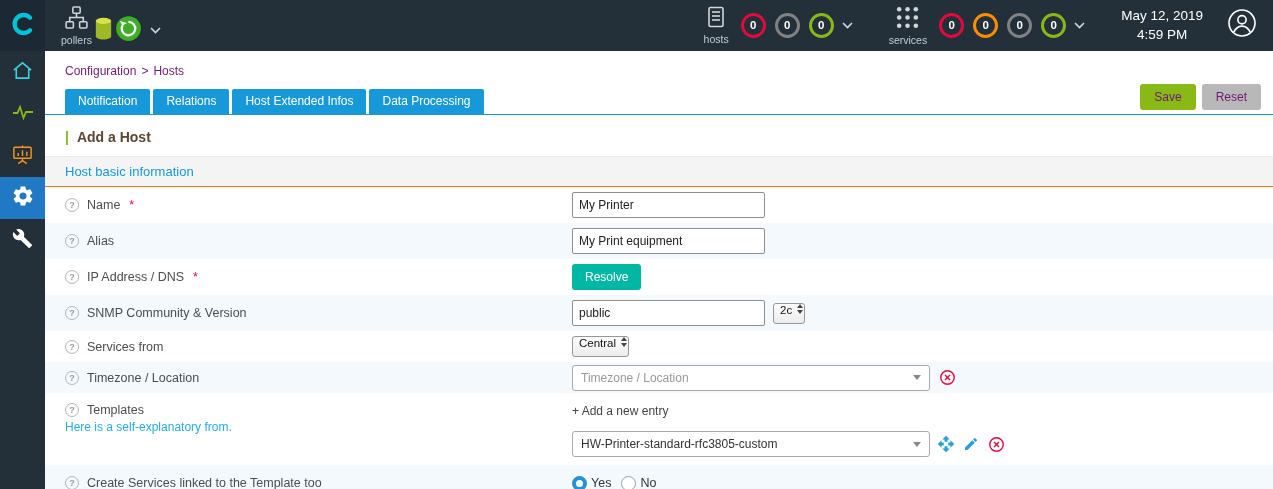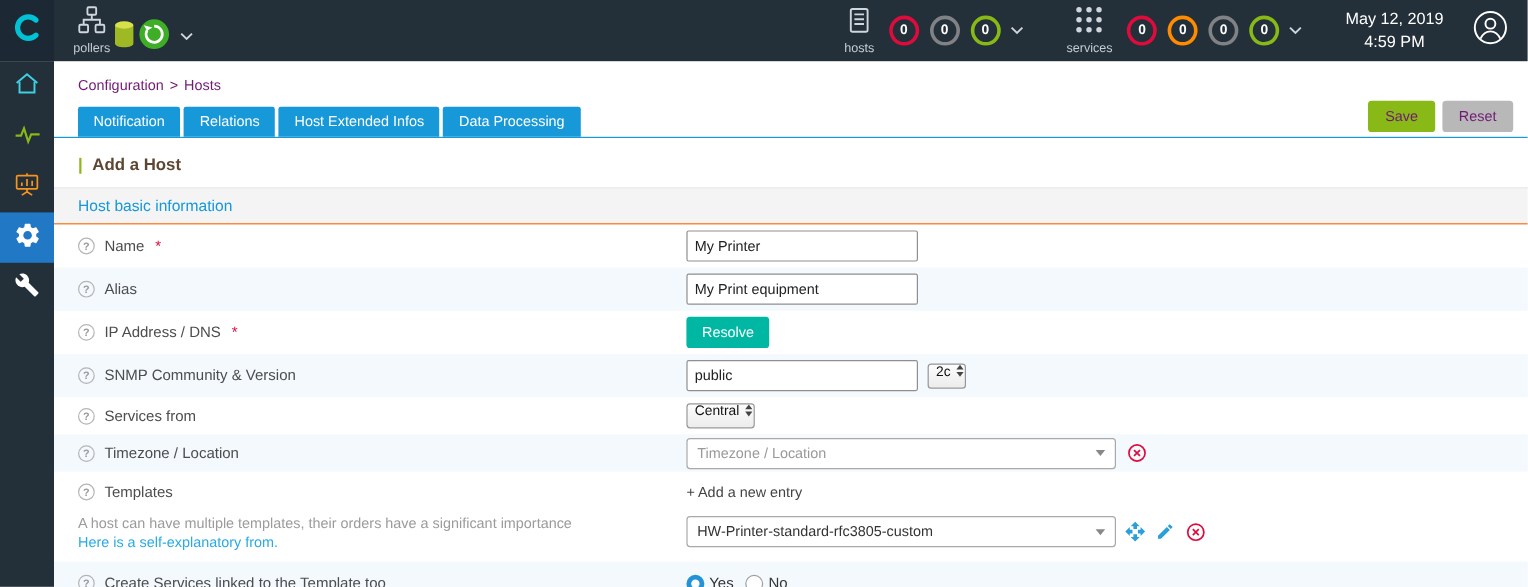--- a/index.html
+++ b/index.html
@@ -371,21 +371,20 @@
       </span>
     </div>
   </div>
 
   <div class="form-row templates">
     <div class="tpl-label-col">
       <div class="tpl-head">
         <span class="help">?</span>
         <span>Templates</span>
       </div>
-      <div class="tpl-note">A host can have multiple templates, their orders have a significant importance</div>
       <div class="tpl-link">Here is a self-explanatory from.</div>
     </div>
     <div class="tpl-control-col">
       <span class="add-entry">+ Add a new entry</span>
       <div class="tpl-dd-row">
         <div class="dropdown">
           <span class="val">HW-Printer-standard-rfc3805-custom</span>
           <span class="dd-chev">
               <i></i>
             </span>

